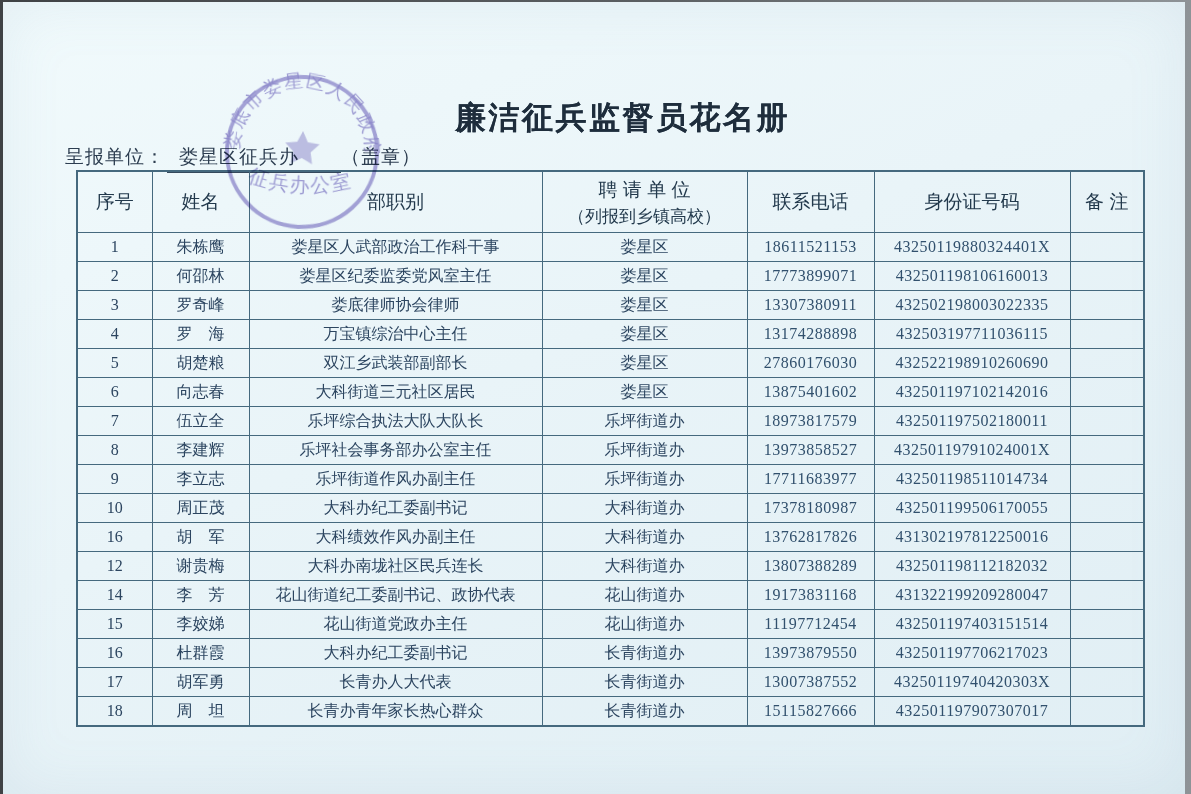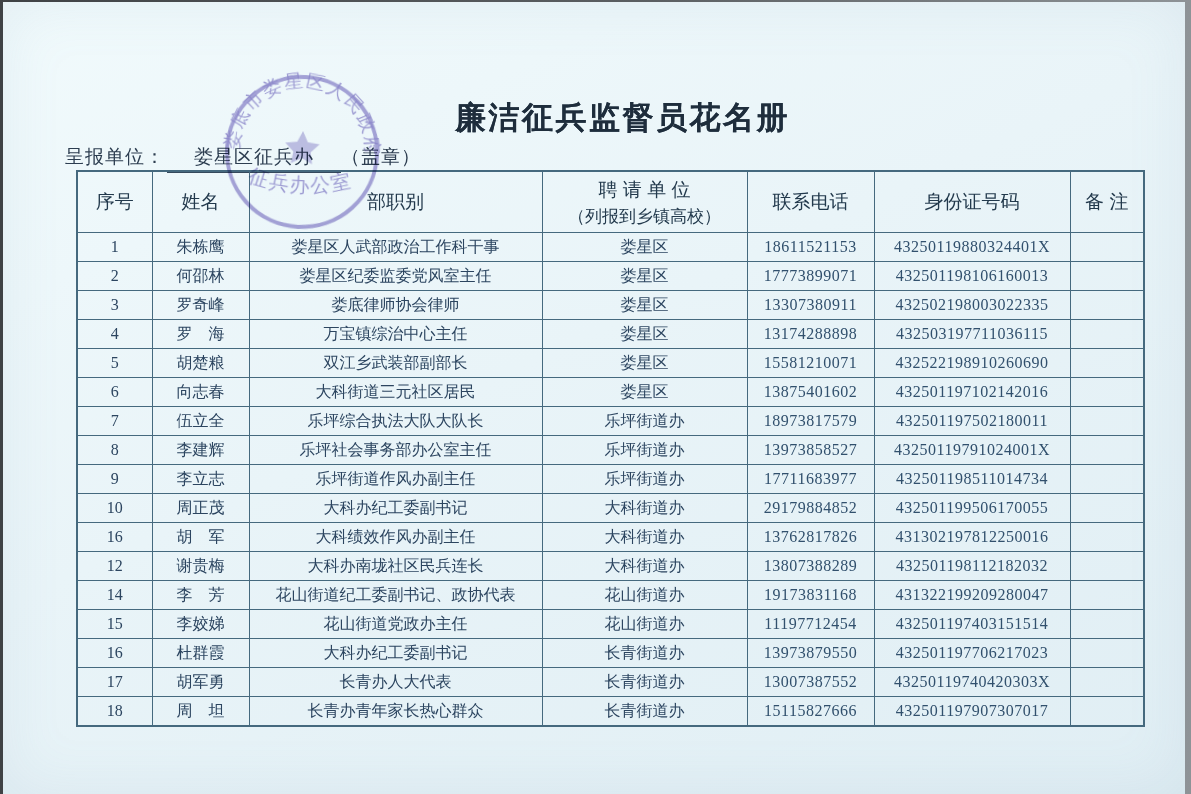--- a/index.html
+++ b/index.html
@@ -17,21 +17,21 @@
   .page-title{
     position:absolute;left:452px;top:95px;
     font-size:31px;font-weight:bold;color:#1e2d3c;letter-spacing:2.5px;
     text-shadow:0 0 .6px #2a3a4a;white-space:nowrap;
   }
   .report-line{
     position:absolute;left:62px;top:142px;font-size:19px;color:#2c3d50;
     white-space:nowrap;letter-spacing:1px;
   }
   .report-line .value{
-    display:inline-block;min-width:150px;text-align:center;
+    display:inline-block;min-width:150px;text-align:left;
     border-bottom:2px solid #35495c;padding:0 12px 1px;margin-left:2px;
   }
   .report-line .seal-note{margin-left:0;}
   table.roster{
     position:absolute;left:73px;top:168px;width:1067px;
     border-collapse:collapse;table-layout:fixed;
     color:#2c4560;
   }
   table.roster,table.roster th,table.roster td{
     border:1.5px solid #45697e;
@@ -128,21 +128,21 @@
             <td class="c-unit">娄星区</td>
             <td class="c-phone">13174288898</td>
             <td class="c-id">432503197711036115</td>
             <td class="c-note"></td>
           </tr>
           <tr>
             <td class="c-no">5</td>
             <td class="c-name">胡楚粮</td>
             <td class="c-title">双江乡武装部副部长</td>
             <td class="c-unit">娄星区</td>
-            <td class="c-phone">15581210071</td>
+            <td class="c-phone">27860176030</td>
             <td class="c-id">432522198910260690</td>
             <td class="c-note"></td>
           </tr>
           <tr>
             <td class="c-no">6</td>
             <td class="c-name">向志春</td>
             <td class="c-title">大科街道三元社区居民</td>
             <td class="c-unit">娄星区</td>
             <td class="c-phone">13875401602</td>
             <td class="c-id">432501197102142016</td>
@@ -173,21 +173,21 @@
             <td class="c-unit">乐坪街道办</td>
             <td class="c-phone">17711683977</td>
             <td class="c-id">432501198511014734</td>
             <td class="c-note"></td>
           </tr>
           <tr>
             <td class="c-no">10</td>
             <td class="c-name">周正茂</td>
             <td class="c-title">大科办纪工委副书记</td>
             <td class="c-unit">大科街道办</td>
-            <td class="c-phone">29179884852</td>
+            <td class="c-phone">17378180987</td>
             <td class="c-id">432501199506170055</td>
             <td class="c-note"></td>
           </tr>
           <tr>
             <td class="c-no">16</td>
             <td class="c-name">胡　军</td>
             <td class="c-title">大科绩效作风办副主任</td>
             <td class="c-unit">大科街道办</td>
             <td class="c-phone">13762817826</td>
             <td class="c-id">431302197812250016</td>

